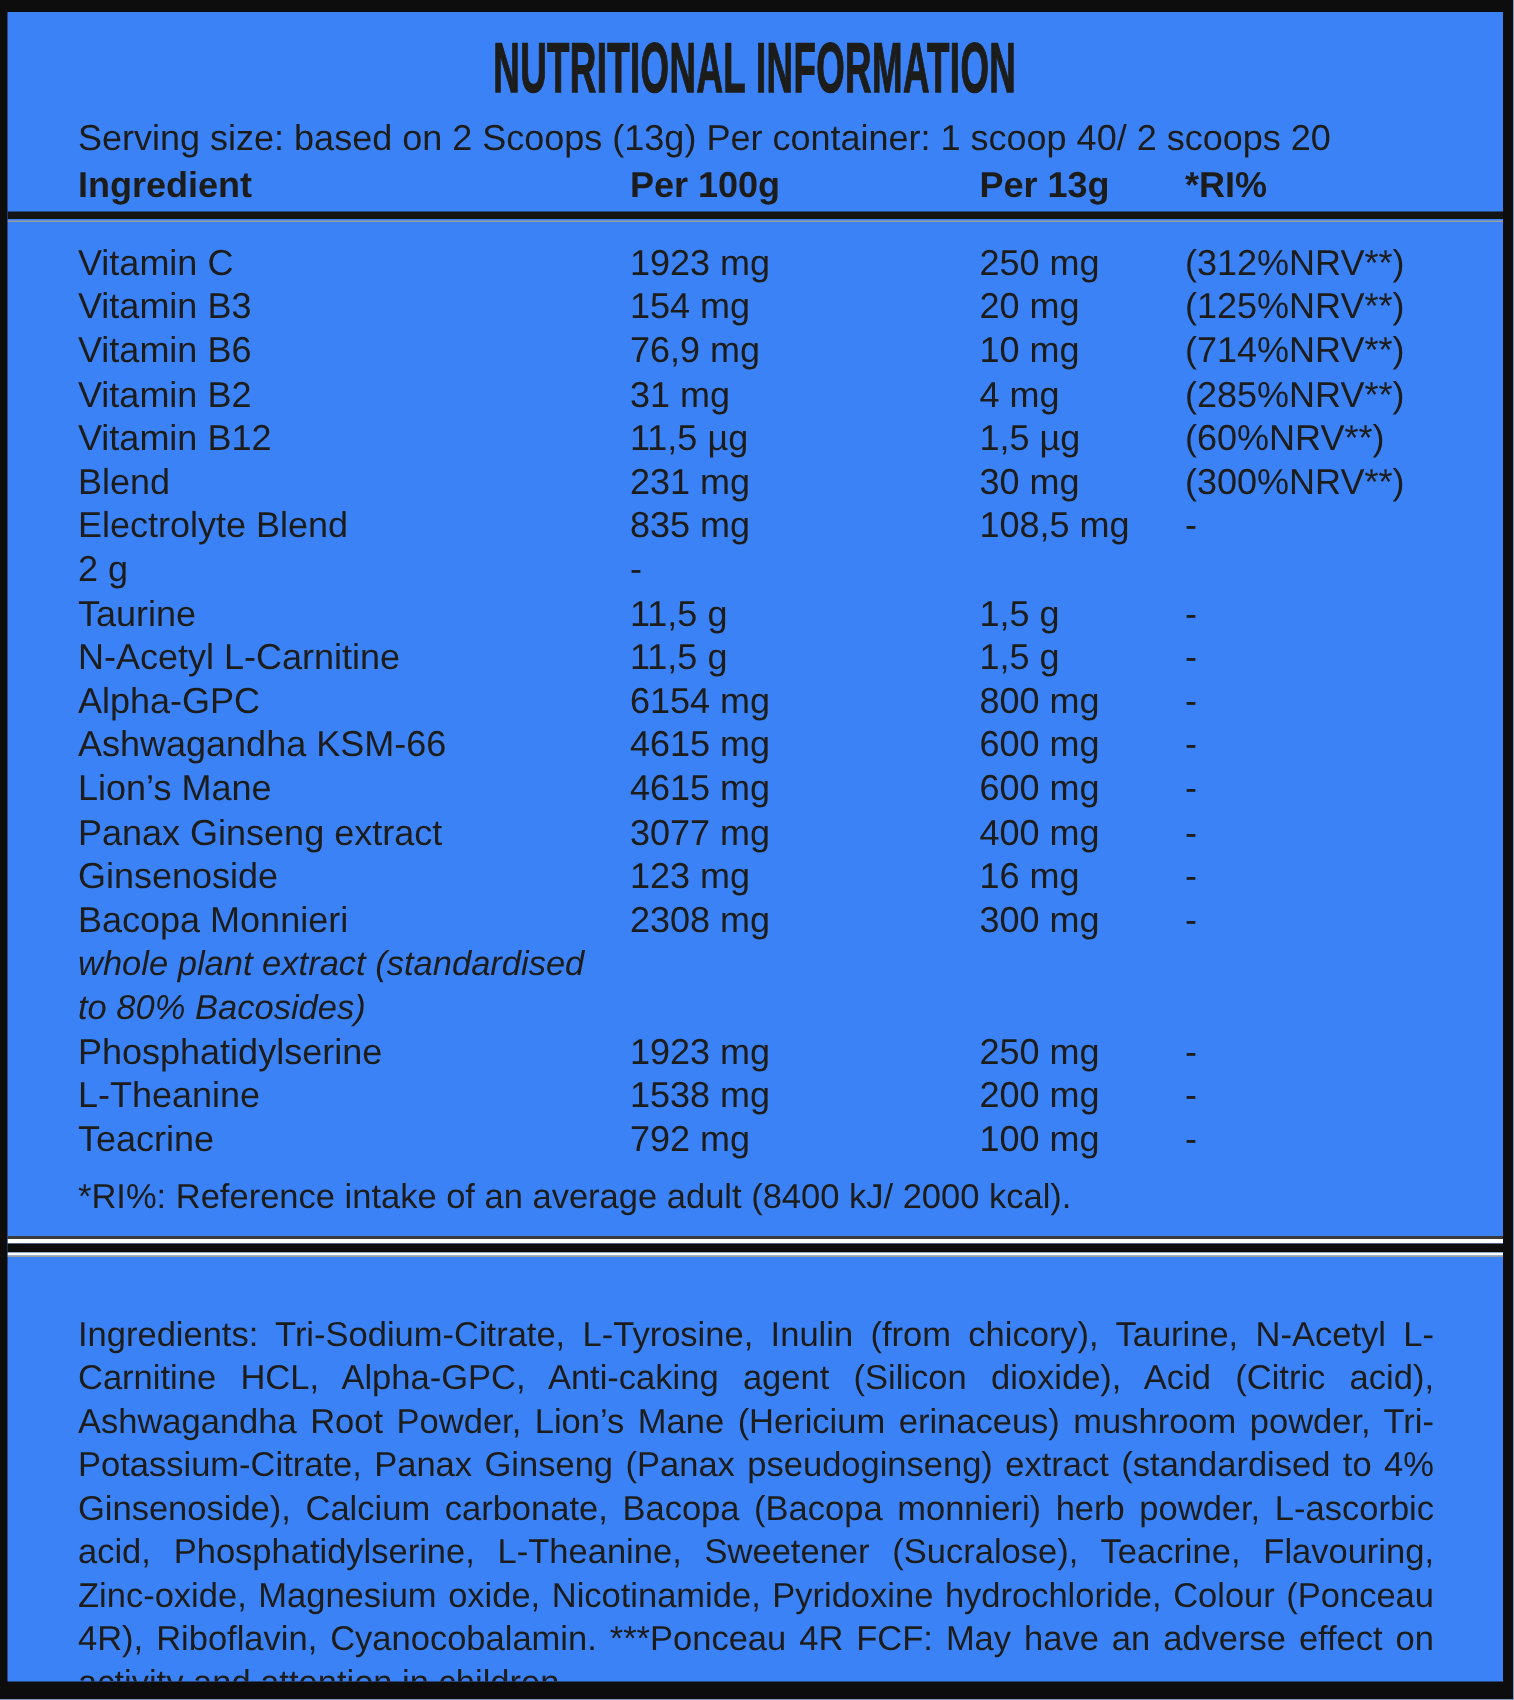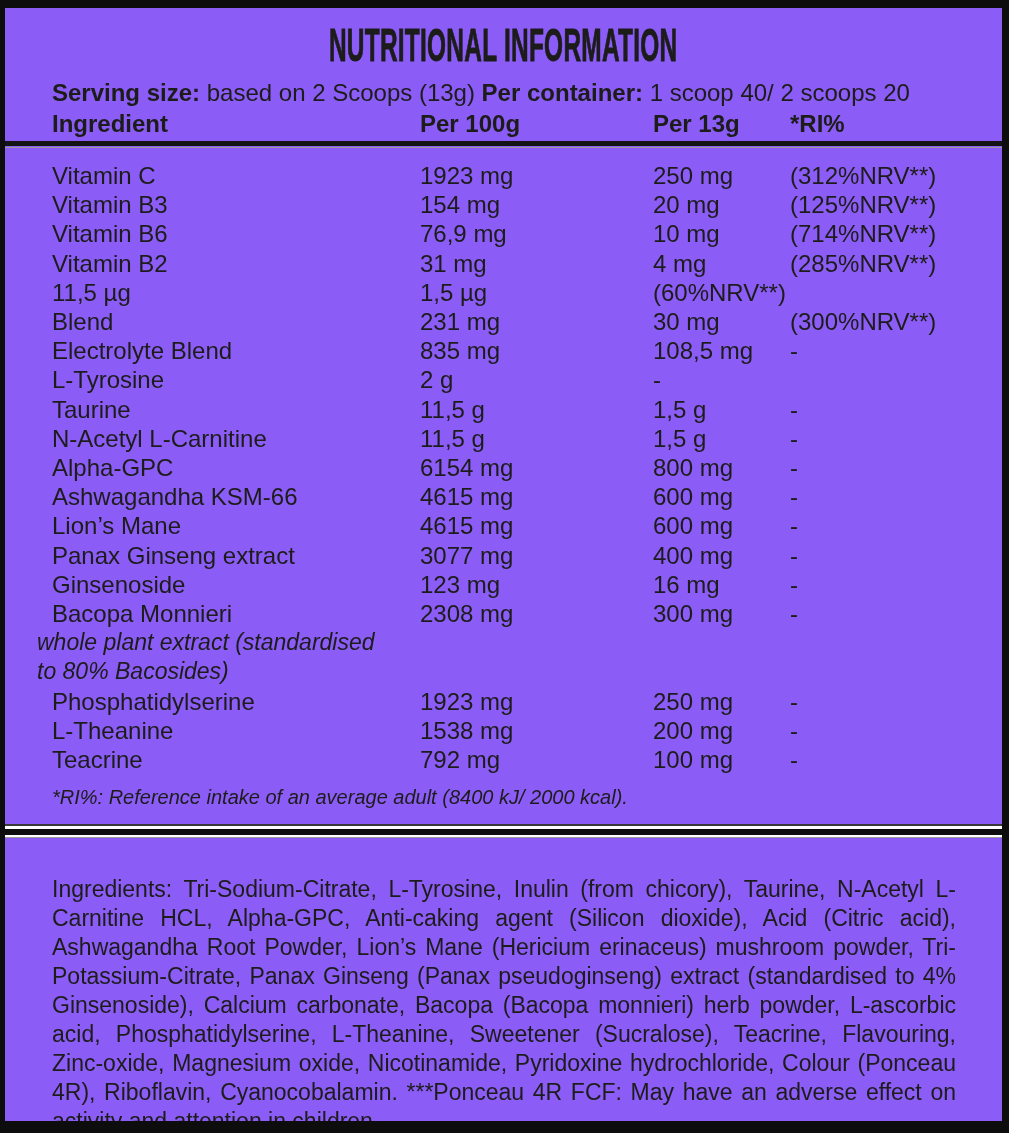--- a/index.html
+++ b/index.html
@@ -1,20 +1,20 @@
 <!DOCTYPE html>
 <html><head>
 <meta charset="utf-8">
 <style>
   html,body { margin:0; padding:0; background:#ffffff; }
   .label {
     position:relative;
     width:1009px; height:1133px;
     box-sizing:border-box;
-    background:#8b5cf6;
+    background:#3b82f6;
     border-top:8px solid #0d0d0d;
     border-bottom:12px solid #0d0d0d;
     border-left:5px solid #0d0d0d;
     border-right:7px solid #0d0d0d;
     overflow:hidden;
     color:#1c1c1a;
     font-family:"Liberation Sans", sans-serif;
   }
   .title-wrap { text-align:center; margin-top:10px; height:54px; }
   .title-text {
@@ -24,38 +24,38 @@
     transform:scaleX(0.52);
     transform-origin:center;
     -webkit-text-stroke:0.9px #1c1c1a;
     letter-spacing:0.5px;
   }
   .serving {
     margin:7px 20px 0 47px;
     font-size:24px; line-height:28px;
     white-space:nowrap;
   }
-  .serving b { font-weight:700; }
+  .serving b { font-weight:400; }
   .grid {
     display:grid;
     grid-template-columns:368px 233px 137px 1fr;
     padding-left:47px; padding-right:12px;
   }
   .thead { margin-top:3px; font-weight:700; font-size:24px; line-height:28px; }
   .rule-heavy { height:5px; background:#141414; margin-top:3px; }
   .rule-light { height:1px; background:#9b9b9b; margin-top:1px; }
   .tbody { margin-top:13px; font-size:24px; }
   .row { line-height:29.2px; }
   .note-line {
-    padding-left:32px;
+    padding-left:47px;
     font-style:italic; font-size:23px; line-height:29.2px;
   }
   .footnote {
     margin:9px 20px 0 47px;
-    font-style:italic; font-size:20px; line-height:28px;
+    font-size:23px; line-height:28px;
   }
   .section-divider { margin-top:13px; }
   .sd1 { height:2px; background:#3a3a3a; }
   .sd2 { height:3px; background:#ffffff; }
   .sd3 { height:6px; background:#0d0d0d; }
   .sd4 { height:2px; background:#ffffff; }
   .sd5 { height:1px; background:#9b9b9b; }
   .ingredients {
     padding:14px 46px 0 47px;
     font-size:23px; line-height:29px;
@@ -102,38 +102,38 @@
       <div>10 mg</div>
       <div>(714%NRV**)</div>
     </div>
     <div class="grid row">
       <div>Vitamin B2</div>
       <div>31 mg</div>
       <div>4 mg</div>
       <div>(285%NRV**)</div>
     </div>
     <div class="grid row">
+      <div>Vitamin B12</div>
       <div>11,5 µg</div>
       <div>1,5 µg</div>
       <div>(60%NRV**)</div>
     </div>
     <div class="grid row">
       <div>Blend</div>
       <div>231 mg</div>
       <div>30 mg</div>
       <div>(300%NRV**)</div>
     </div>
     <div class="grid row">
       <div>Electrolyte Blend</div>
       <div>835 mg</div>
       <div>108,5 mg</div>
       <div>-</div>
     </div>
     <div class="grid row">
-      <div>L-Tyrosine</div>
       <div>2 g</div>
       <div>-</div>
     </div>
     <div class="grid row">
       <div>Taurine</div>
       <div>11,5 g</div>
       <div>1,5 g</div>
       <div>-</div>
     </div>
     <div class="grid row">

